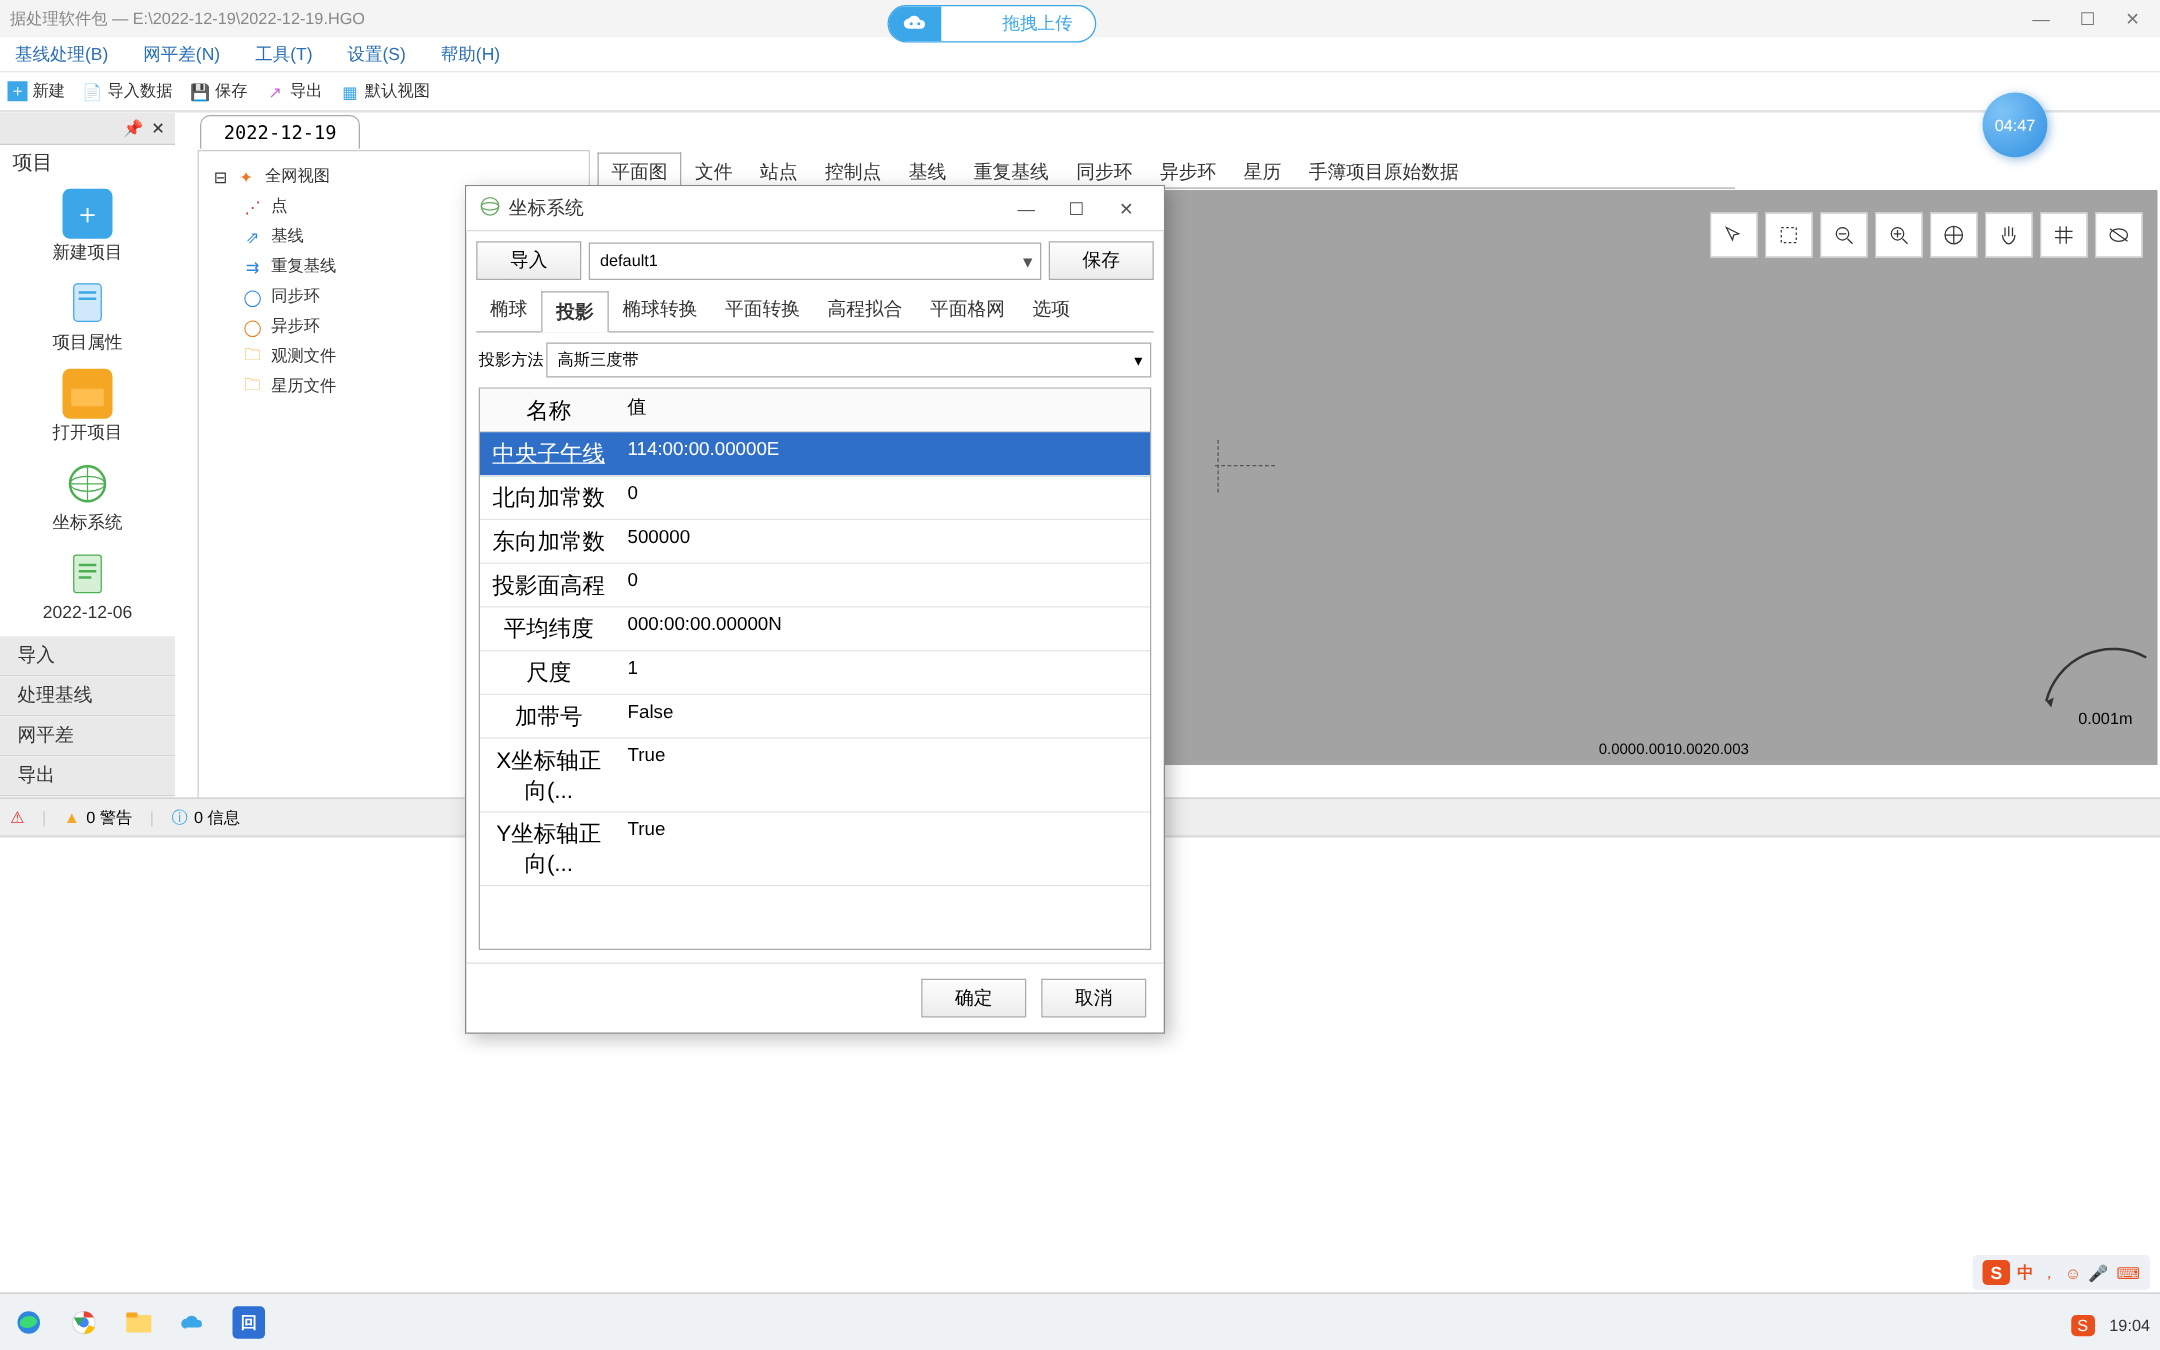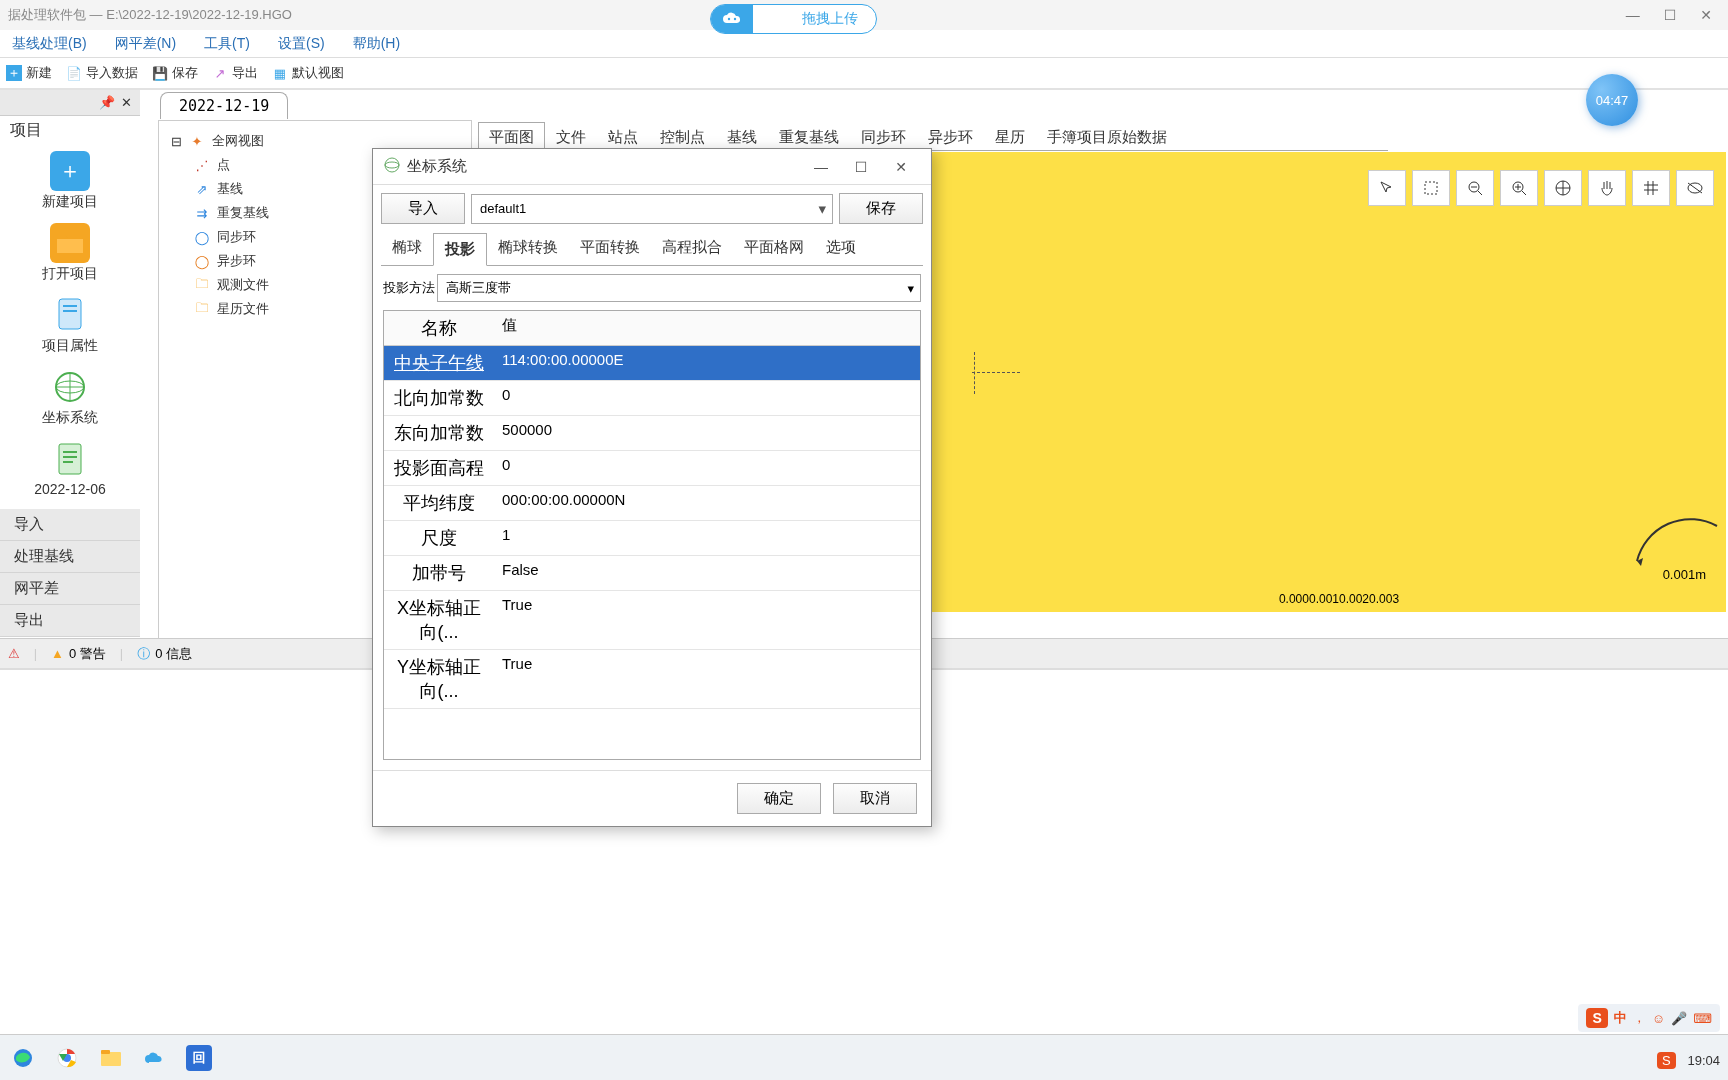--- a/index.html
+++ b/index.html
@@ -129,37 +129,37 @@
       <span>📌</span>
       <span>✕</span>
     </div>
   </div>
   <div class="project-title">项目</div>
   <div class="projbtn">
     <div class="sq" style="background:#3ba7e8;color:#fff;font-size:22px;">＋</div>
     <span class="pl">新建项目</span>
   </div>
   <div class="projbtn">
-    <div class="sq" style="background:#f5a623;color:#fff;">
-        <svg width="30" height="24" viewBox="0 0 30 24">
-          <path d="M2 4h8l3 3h15v15H2z" fill="#f5a623"></path>
-          <path d="M2 8h26v14H2z" fill="#ffbe4d"></path>
-        </svg>
-      </div>
-    <span class="pl">打开项目</span>
-  </div>
-  <div class="projbtn">
     <div class="sq" style="color:#3ba7e8;">
         <svg width="30" height="36" viewBox="0 0 30 36">
           <rect x="4" y="2" width="22" height="30" rx="3" fill="#cfe8fa" stroke="#3ba7e8"></rect>
           <rect x="8" y="8" width="14" height="2" fill="#3ba7e8"></rect>
           <rect x="8" y="13" width="14" height="2" fill="#3ba7e8"></rect>
         </svg>
       </div>
     <span class="pl">项目属性</span>
+  </div>
+  <div class="projbtn">
+    <div class="sq" style="background:#f5a623;color:#fff;">
+        <svg width="30" height="24" viewBox="0 0 30 24">
+          <path d="M2 4h8l3 3h15v15H2z" fill="#f5a623"></path>
+          <path d="M2 8h26v14H2z" fill="#ffbe4d"></path>
+        </svg>
+      </div>
+    <span class="pl">打开项目</span>
   </div>
   <div class="projbtn">
     <div class="sq">
         <svg width="34" height="34" viewBox="0 0 34 34">
           <circle cx="17" cy="17" r="14" fill="none" stroke="#4caf50" stroke-width="2"></circle>
           <ellipse cx="17" cy="17" rx="14" ry="6" fill="none" stroke="#4caf50"></ellipse>
           <path d="M17 3v28M3 17h28" stroke="#4caf50"></path>
         </svg>
       </div>
     <span class="pl">坐标系统</span>
@@ -227,21 +227,21 @@
   <span>站点</span>
   <span>控制点</span>
   <span>基线</span>
   <span>重复基线</span>
   <span>同步环</span>
   <span>异步环</span>
   <span>星历</span>
   <span>手簿项目原始数据</span>
 </div>
 
-<div style="position:absolute;left:932px;top:152px;right:2px;height:460px;background:#fde047;">
+<div style="position:absolute;left:932px;top:152px;right:2px;height:460px;background:#a3a3a3;">
   <div class="map-toolbar">
     <div class="mtbtn">
         <svg width="16" height="16">
           <path d="M2 2l10 5-4 1-1 4z" fill="none" stroke="#333"></path>
         </svg>
       </div>
     <div class="mtbtn">
         <svg width="16" height="16">
           <rect x="2" y="2" width="12" height="12" fill="none" stroke="#333" stroke-dasharray="2"></rect>
         </svg>

